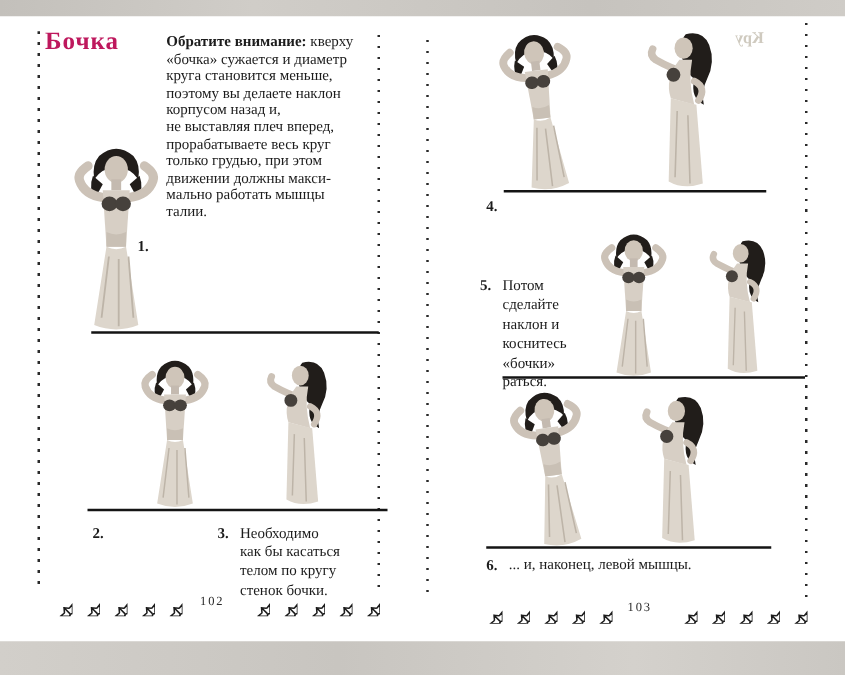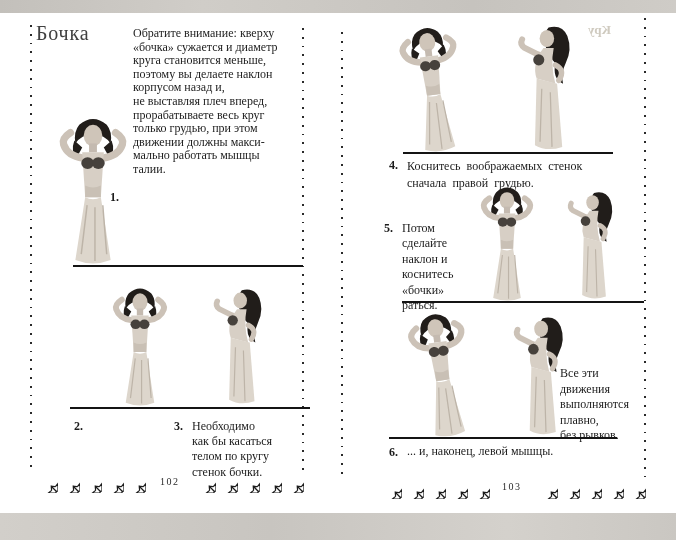--- a/index.html
+++ b/index.html
@@ -7,23 +7,23 @@
     width:676px;height:540px;position:relative;overflow:hidden;
     background:#ffffff;color:#1c1c1c;
     font-family:"Liberation Serif","DejaVu Serif",serif;
   }
   .band{position:absolute;left:0;width:676px}
   .band-top{top:0;height:13px;background:linear-gradient(90deg,#c3c0bb,#d0cdc8 30%,#c6c3be 70%,#cfccc7)}
   .band-bottom{top:513px;height:27px;background:linear-gradient(90deg,#d2cfca,#c8c5c0 40%,#d4d1cc 75%,#cac7c2)}
   .page{position:absolute;left:0;top:0;width:676px;height:540px}
   .dotted{position:absolute;width:2px;
     background-image:repeating-linear-gradient(to bottom,#2a2a2a 0 1.8px,rgba(0,0,0,0) 1.8px 8.8px)}
-  .title{position:absolute;font-size:20px;font-weight:400;letter-spacing:.8px;color:#404040}
+  .title{position:absolute;font-size:20px;font-weight:700;letter-spacing:.8px;color:#be185d}
   .txt{position:absolute;font-size:12px;line-height:13.6px;white-space:pre-line}
-  .b{font-weight:400}
+  .b{font-weight:700}
   .num{position:absolute;font-size:12px;font-weight:700}
   .rule{position:absolute;height:1.7px;background:#141414}
   .caption{line-height:15.2px}
   .pagenum{position:absolute;font-size:10px;letter-spacing:1.5px;color:#2a2a2a}
   .orn{position:absolute;display:flex}
   .orn svg{width:22px;height:22px;margin-right:0}
   .photo{position:absolute}
   .bleed{position:absolute;transform:scaleX(-1);color:#cfcabf;font-size:13px;font-weight:700}
   .wsp{word-spacing:3px}
 </style>
@@ -168,22 +168,20 @@
   <svg class="photo" style="left:383px;top:26px;width:100px;height:126px;transform:rotate(-7deg)">
       <use href="#dancer-front"></use>
     </svg>
   <svg class="photo" style="left:494px;top:24px;width:116px;height:128px">
       <use href="#dancer-side"></use>
     </svg>
 
   <div class="rule" style="left:403px;top:152px;width:210px"></div>
 
   <div class="num" style="left:389px;top:158px">4.</div>
-  <div class="txt wsp" style="left:407px;top:158px;width:212px;line-height:17px">Коснитесь воображаемых стенок
-сначала правой грудью.</div>
 
   <div class="num" style="left:384px;top:221px">5.</div>
   <div class="txt" style="left:402px;top:221px;width:70px;line-height:15.4px">Потом
 сделайте
 наклон и
 коснитесь
 «бочки»
 раться.</div>
 
   <svg class="photo" style="left:461px;top:186px;width:92px;height:115px">
@@ -195,25 +193,20 @@
 
   <div class="rule" style="left:402px;top:301px;width:242px"></div>
 
   <svg class="photo" style="left:383px;top:312px;width:118px;height:125px;transform:rotate(-8deg)">
       <use href="#dancer-front"></use>
     </svg>
   <svg class="photo" style="left:502px;top:315px;width:88px;height:122px">
       <use href="#dancer-side"></use>
     </svg>
 
-  <div class="txt" style="left:560px;top:366px;width:90px;line-height:15.6px">Все эти
-движения
-выполняются
-плавно,
-без рывков.</div>
 
   <div class="rule" style="left:389px;top:437px;width:228px"></div>
 
   <div class="num" style="left:389px;top:445px">6.</div>
   <div class="txt" style="left:407px;top:445px;width:220px">... и, наконец, левой мышцы.</div>
 
   <div class="orn" style="left:380px;top:477px">
       <svg viewBox="-11.5 -11.5 23 23">
         <use href="#snowflake-sym"></use>
       </svg>

